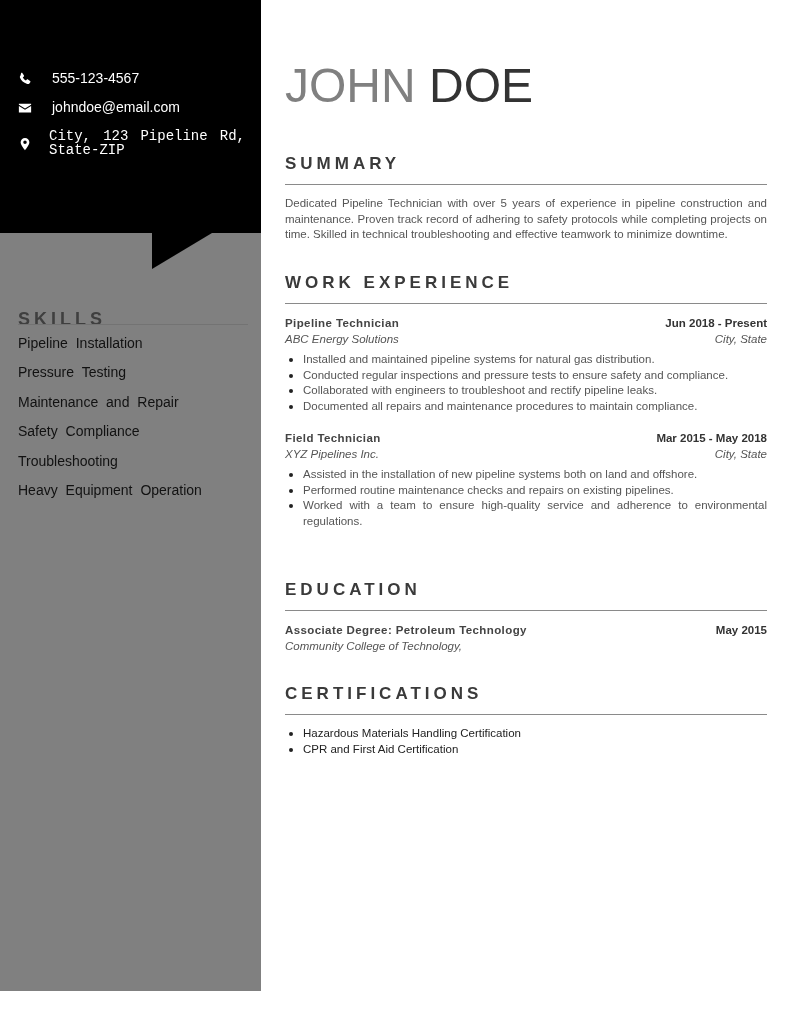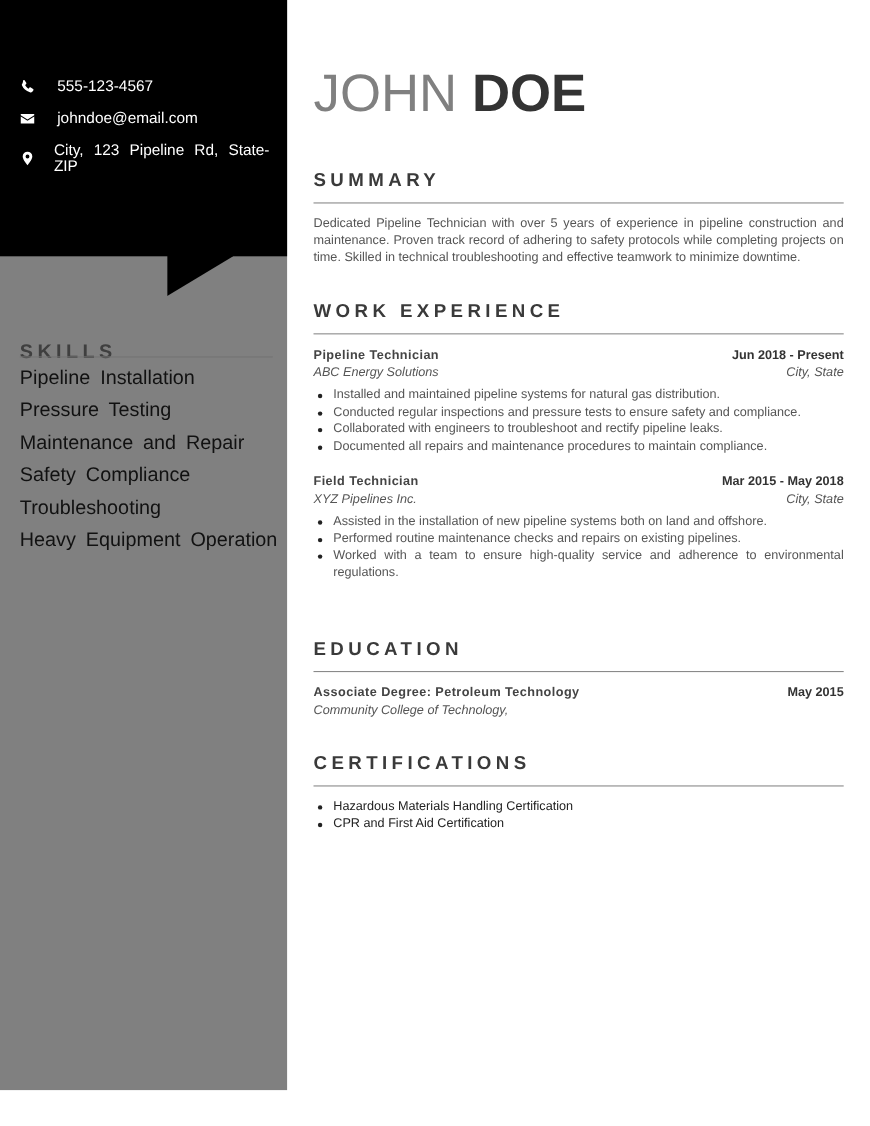--- a/index.html
+++ b/index.html
@@ -11,24 +11,24 @@
     .flag { position: absolute; left: 152px; top: 232px; width: 60px; height: 37px; }
 
     .contact { position: absolute; left: 18px; width: 230px; display: flex; align-items: center; color: #fff; font-size: 14px; }
     .contact .ic { width: 14px; height: 14px; margin-top: 2px; flex: 0 0 14px; }
     .contact .txt { margin-left: 20px; line-height: 14px; }
     .contact.addr .txt { margin-left: 17px; text-align: justify; text-align-last: left; width: 196px; word-spacing: 3px; }
 
     .skills-title { position: absolute; left: 18px; top: 309px; font-size: 18px; font-weight: bold; letter-spacing: 4px; color: #3f3f3f; }
     .skills-rule { position: absolute; left: 18px; top: 324px; width: 230px; height: 1px; background: #737373; }
     .skills-list { position: absolute; left: 18px; top: 335px; list-style: none; }
-    .skills-list li { font-size: 18px; color: #111; height: 29.4px; line-height: 17px; word-spacing: 4px; }
+    .skills-list li { font-size: 14px; color: #111; height: 29.4px; line-height: 17px; word-spacing: 4px; }
     .name { position: absolute; left: 285px; top: 60px; font-size: 48px; line-height: 52px; font-weight: normal; white-space: nowrap; }
     .name .first { color: #808080; }
-    .name .last { color: #333; font-weight: bold; }
+    .name .last { color: #333; }
 
     .sec-title { position: absolute; left: 285px; font-size: 17px; font-weight: bold; letter-spacing: 4px; color: #3a3a3a; }
     .sec-rule { position: absolute; left: 285px; width: 482px; height: 1px; background: #8a8a8a; }
 
     .summary { position: absolute; left: 285px; top: 196px; width: 482px; font-size: 11.5px; line-height: 15.6px; color: #555; text-align: justify; }
 
     .job { position: absolute; left: 285px; width: 482px; }
     .row { display: flex; justify-content: space-between; font-size: 11.5px; line-height: 15.5px; }
     .row .title { font-weight: bold; color: #444; letter-spacing: 0.4px; }
     .row .date { font-weight: bold; color: #333; }
@@ -52,21 +52,21 @@
       <path fill="#fff" d="M3.6 1.2c.5-.4 1.2-.3 1.5.2l1.6 2.4c.3.5.2 1.1-.2 1.5l-1 .8c.7 1.6 2 2.9 3.6 3.7l.8-1c.4-.4 1-.5 1.5-.2l2.4 1.6c.5.3.6 1 .2 1.5l-1 1.3c-.6.7-1.6 1-2.5.6C6.2 12.3 3.7 9.8 2.3 6.6 1.9 5.7 2.2 4.7 2.9 4.1z"></path>
     </svg>
   <span class="txt">555-123-4567</span>
 </div>
 <div class="contact" style="top:99px;">
   <svg class="ic" viewBox="0 0 16 16">
       <path fill="#fff" d="M1 3h14v1.2L8 8.6 1 4.2z M1 5.6l7 4.4 7-4.4V13H1z"></path>
     </svg>
   <span class="txt">johndoe@email.com</span>
 </div>
-<div class="contact addr" style="top:129px;">
+<div class="contact addr" style="top:129px;font-family:Liberation Mono, monospace;">
   <svg class="ic" viewBox="0 0 16 16">
       <path fill="#fff" fill-rule="evenodd" d="M8 1a5 5 0 0 1 5 5c0 3.5-5 9-5 9S3 9.5 3 6a5 5 0 0 1 5-5zm0 3a2 2 0 1 0 0 4 2 2 0 0 0 0-4z"></path>
     </svg>
   <span class="txt">City, 123 Pipeline Rd, State-ZIP</span>
 </div>
 
 <div class="skills-title">SKILLS</div>
 <div class="skills-rule"></div>
 <ul class="skills-list">
   <li>Pipeline Installation</li>

